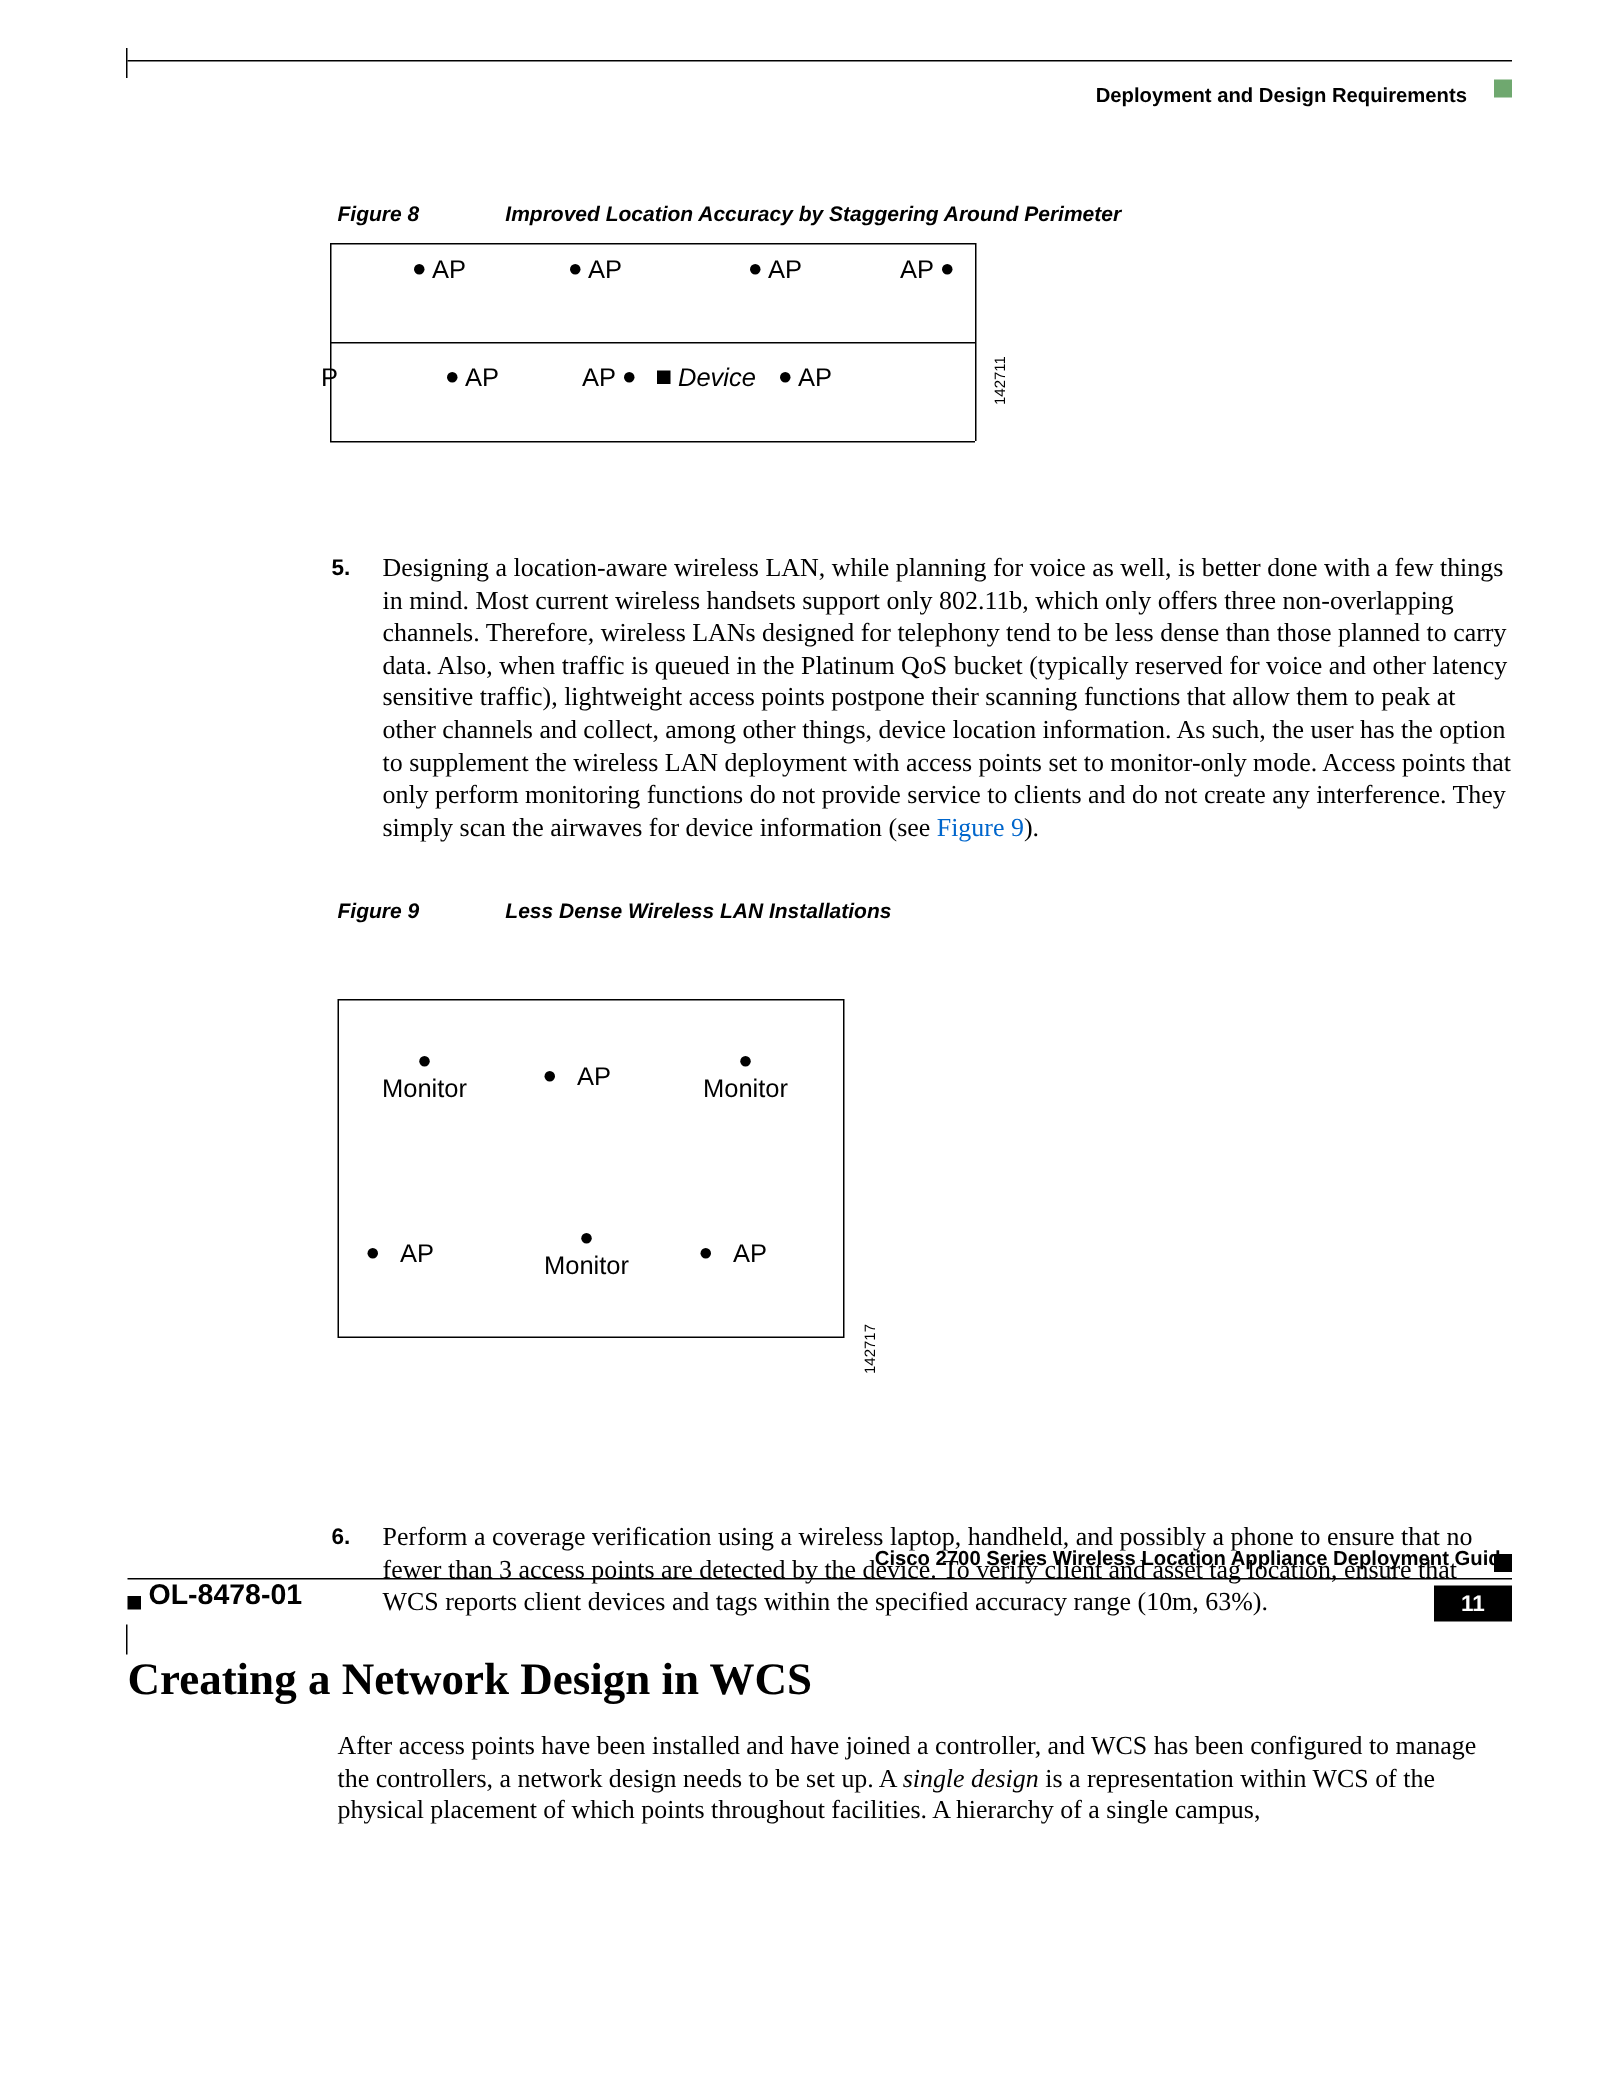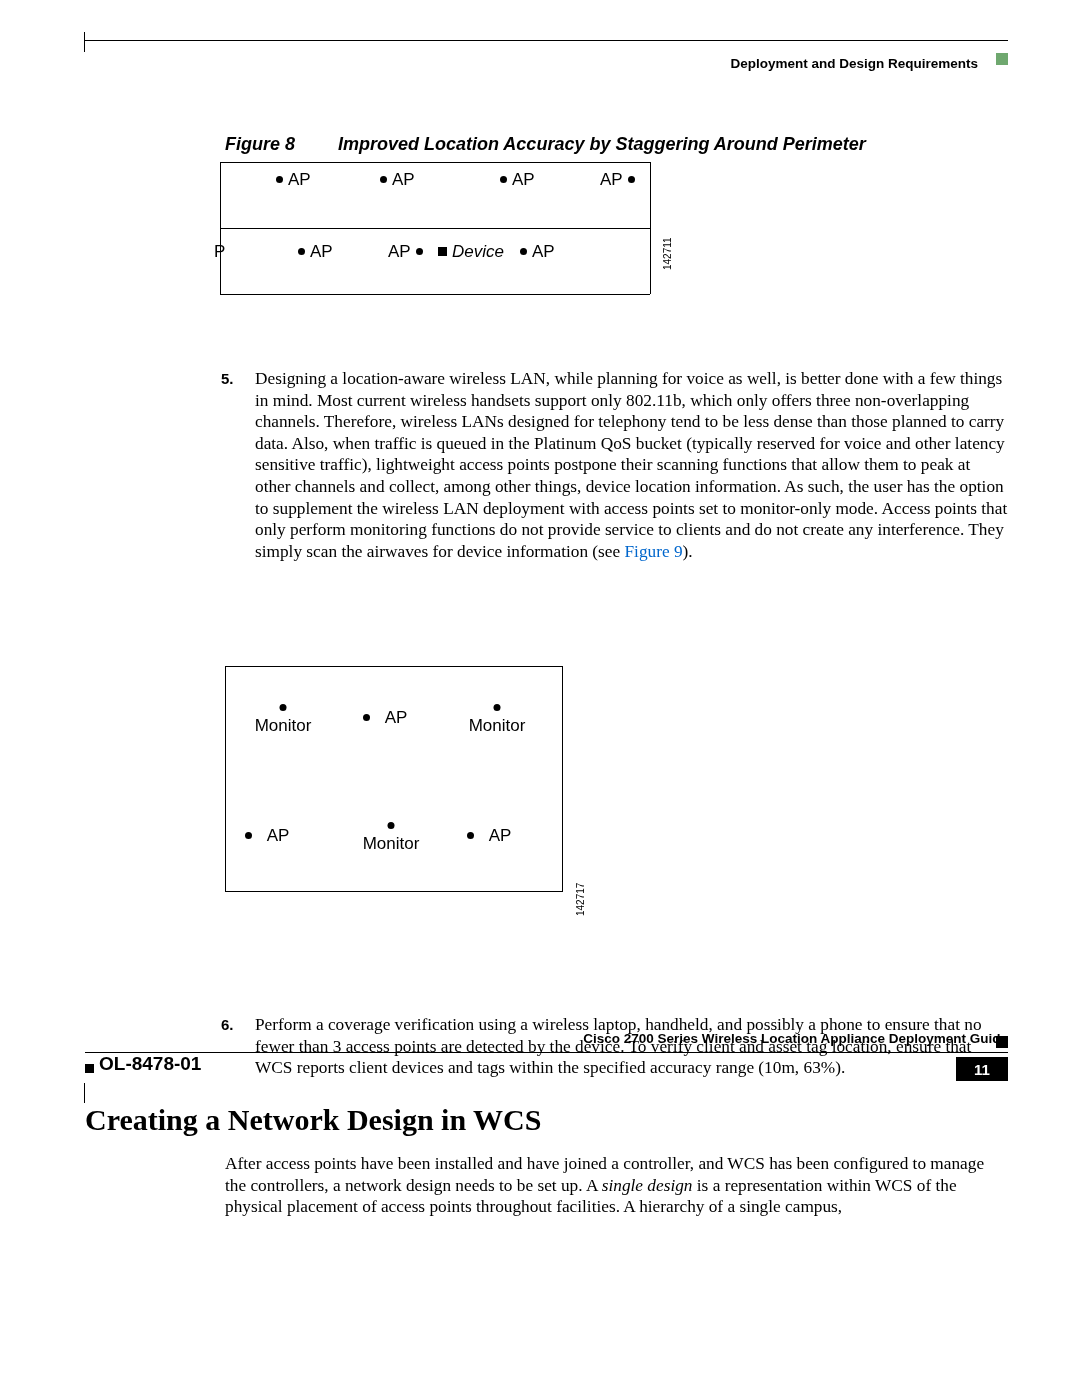--- a/index.html
+++ b/index.html
@@ -54,21 +54,21 @@
     position: absolute;
     right: 0; top: 13px;
     width: 12px; height: 12px;
     background: #6fa86f;
   }
   
   .fig-caption {
     font-family: Arial, Helvetica, sans-serif;
     font-weight: bold;
     font-style: italic;
-    font-size: 18px;
+    font-size: 14px;
     color: #000;
   }
   .fig-label { display:inline-block; width: 108px; }
   .fig-row8 { position:absolute; left:140px; top:94px; }
   .fig-row9 { position:absolute; left:140px; top:559px; }
   
   .fig8 {
     position: absolute;
     left: 135px; top: 118px;
     width: 480px; height: 145px;
@@ -209,20 +209,24 @@
       <span class="id" style="left:442px; top:112px;">142711</span>
     </div>
 
     <div class="body-block bb1">
       <span class="num-label">5.</span>
       <p class="para">
         <span>Designing a location-aware wireless LAN, while planning for voice as well, is better done with a few things in mind. Most current wireless handsets support only 802.11b, which only offers three non-overlapping channels. Therefore, wireless LANs designed for telephony tend to be less dense than those planned to carry data. Also, when traffic is queued in the Platinum QoS bucket (typically reserved for voice and other latency sensitive traffic), lightweight access points postpone their scanning functions that allow them to peak at other channels and collect, among other things, device location information. As such, the user has the option to supplement the wireless LAN deployment with access points set to monitor-only mode. Access points that only perform monitoring functions do not provide service to clients and do not create any interference. They simply scan the airwaves for device information (see </span><span class="link">Figure 9</span><span>).</span>
       </p>
     </div>
 
+    <div class="fig-caption fig-row9">
+      <span class="fig-label">Figure 9</span>
+      <span>Less Dense Wireless LAN Installations</span>
+    </div>
 
     <div class="fig9">
       <div class="frame"></div>
 
       <div class="lbl" style="left:18px; top:50px; width:80px;">
         <span class="dot" style="top:-12px;"></span>
         <span>Monitor</span>
       </div>
       <div class="lbl" style="left:146px; top:42px; width:50px;">
         <span class="dot" style="top:6px; left:-8px; transform:none;"></span>
@@ -250,21 +254,21 @@
 
 
     <div class="body-block bb3">
       <span class="num-label">6.</span>
       <p class="para">Perform a coverage verification using a wireless laptop, handheld, and possibly a phone to ensure that no fewer than 3 access points are detected by the device. To verify client and asset tag location, ensure that WCS reports client devices and tags within the specified accuracy range (10m, 63%).</p>
     </div>
 
     <div class="h2">Creating a Network Design in WCS</div>
 
     <div class="after-h2">
-      <span>After access points have been installed and have joined a controller, and WCS has been configured to manage the controllers, a network design needs to be set up. A </span><span class="italic">single design</span><span> is a representation within WCS of the physical placement of access points throughout facilities. A hierarchy of a single campus,</span>
+      <span>After access points have been installed and have joined a controller, and WCS has been configured to manage the controllers, a network design needs to be set up. A </span><span class="italic">single design</span><span> is a representation within WCS of the physical placement of which points throughout facilities. A hierarchy of a single campus,</span>
     </div>
 
     <div class="foot-title">Cisco 2700 Series Wireless Location Appliance Deployment Guide</div>
     <div class="sq-marker-br"></div>
     <div class="foot-rule"></div>
     <div class="sq-marker-bl"></div>
     <div class="foot-left">OL-8478-01</div>
     <div class="pg-box">11</div>
     <div class="crop-tick-bl"></div>
 

